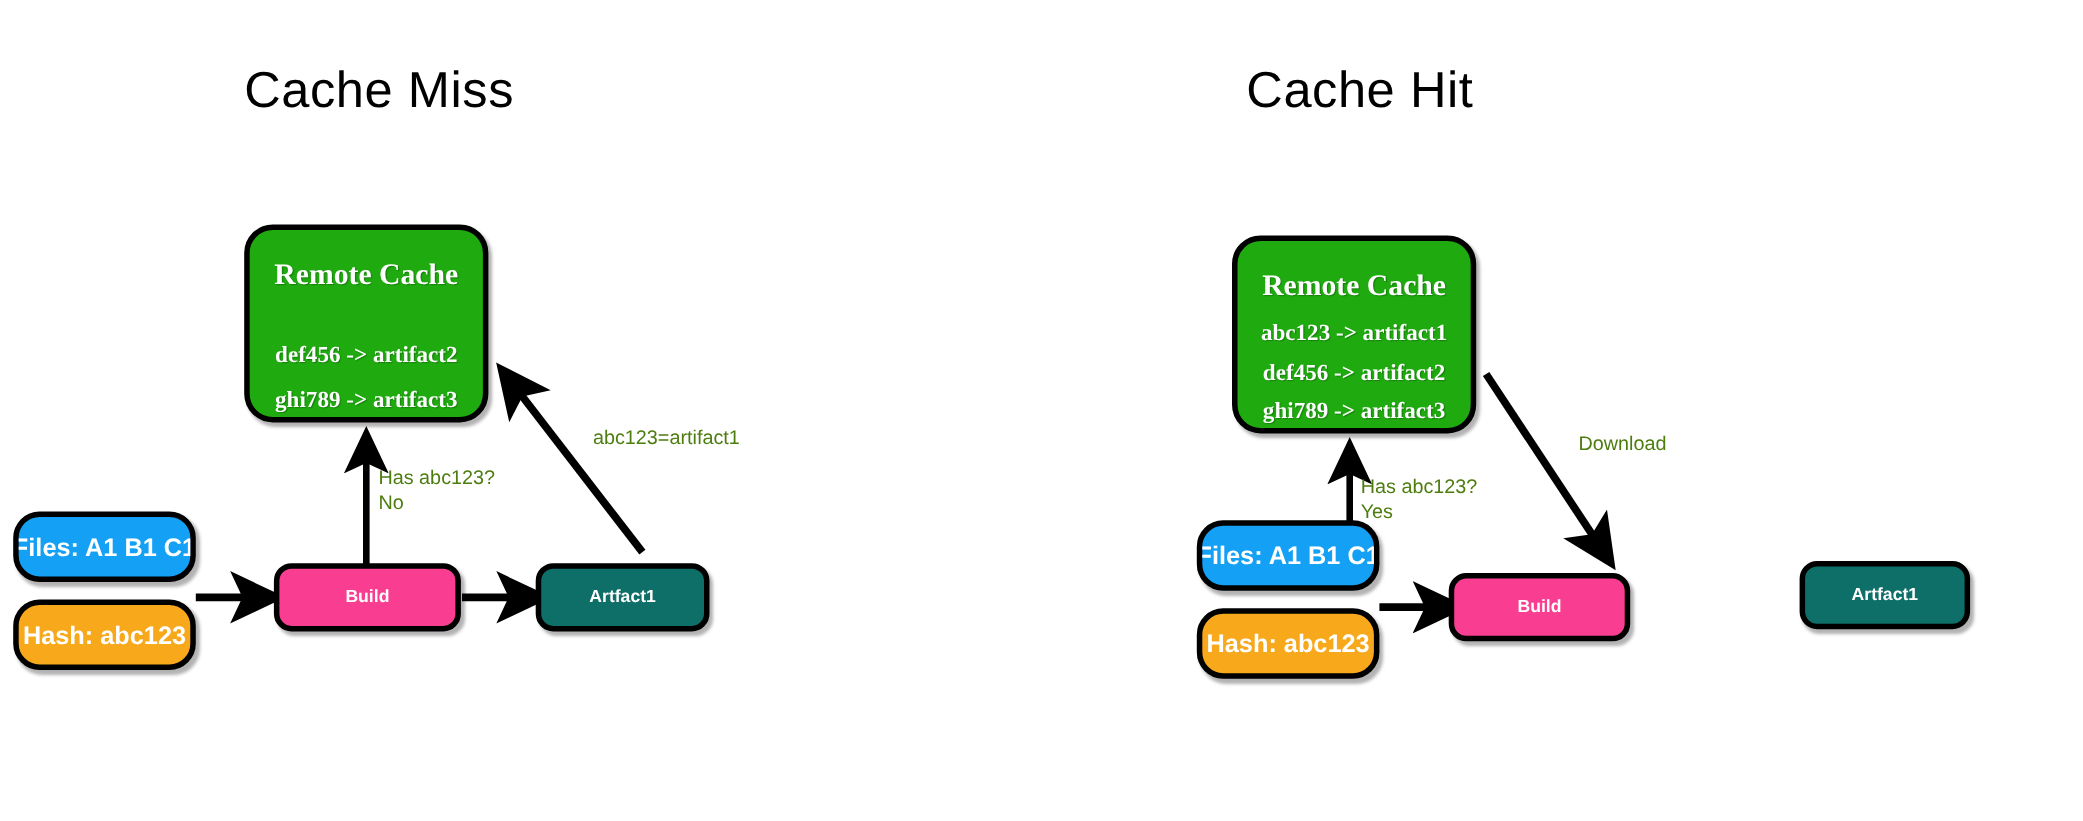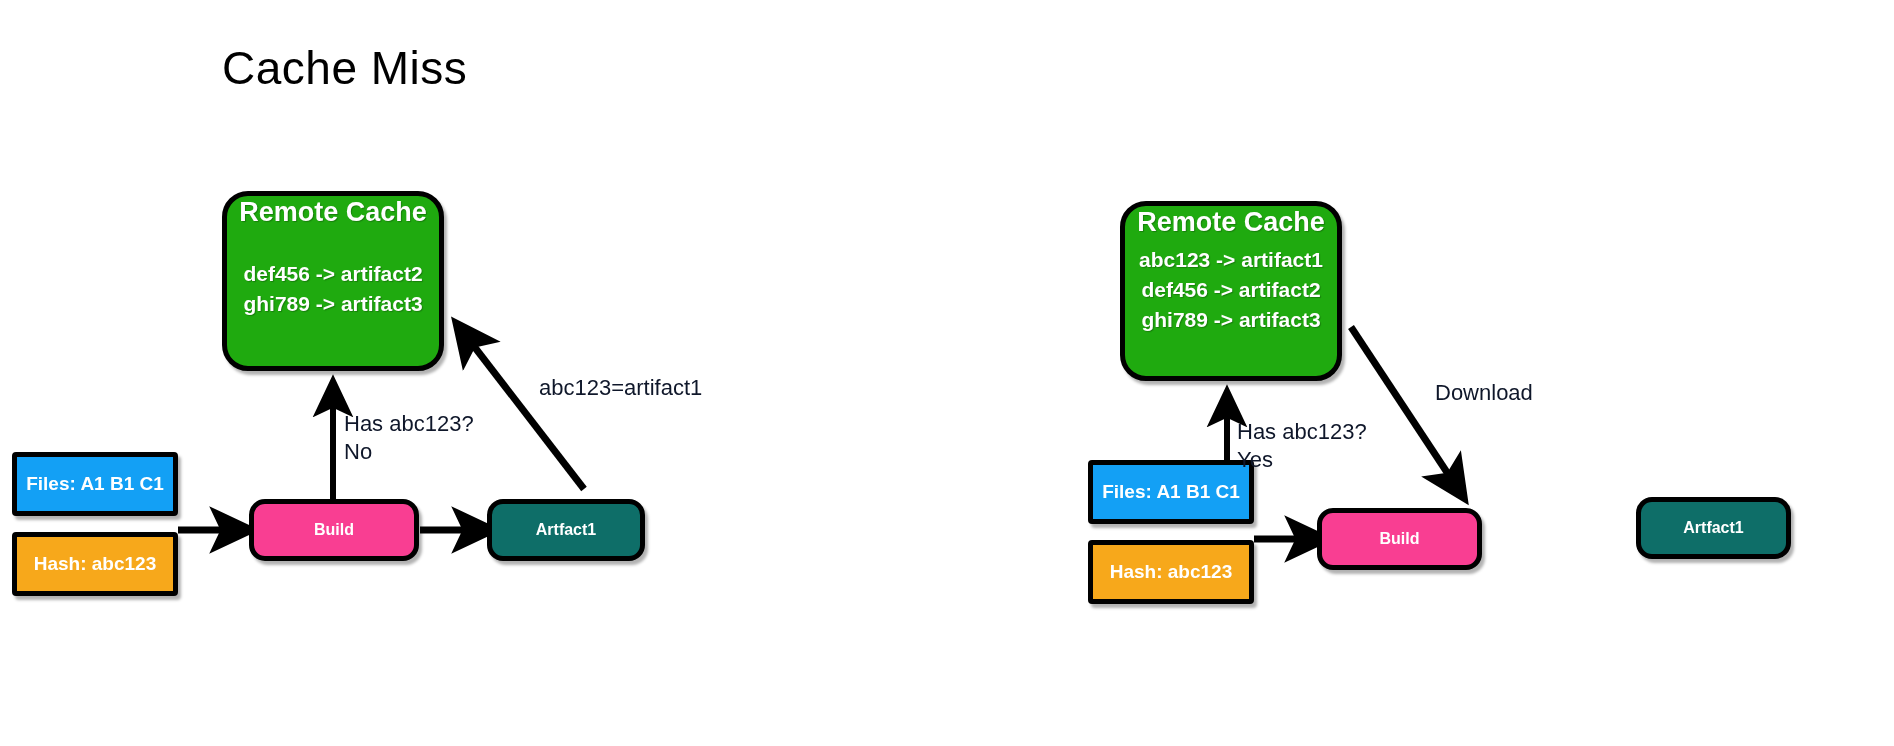--- a/index.html
+++ b/index.html
@@ -14,21 +14,21 @@
   }
   #canvas {
     position: relative;
     width: 1894px;
     height: 746px;
     background: #ffffff;
     overflow: hidden;
   }
   .panel {
     position: absolute;
-    top: 5px;
+    top: 18px;
     height: 726px;
   }
   #panel-cache-miss { left: 0; width: 947px; }
   #panel-cache-hit  { left: 947px; width: 947px; }
 
   .panel-title {
     position: absolute;
     font-family: "Liberation Sans", sans-serif;
     font-size: 46px;
     font-weight: 400;
@@ -53,45 +53,46 @@
     font-family: "Liberation Sans", sans-serif;
     font-weight: bold;
     text-align: center;
     box-shadow: 3px 4px 3px rgba(0,0,0,0.30);
     overflow: hidden;
   }
   .node .line { white-space: nowrap; line-height: 1.22; }
 
   .node.cache {
     border-radius: 26px;
-    justify-content: flex-start;
-    padding-top: 0;
+    justify-content: space-between;
+    padding-top: 24px;
+    font-family: Liberation Serif, serif;
   }
   .node.cache .heading {
     font-size: 27px;
     margin-bottom: 6px;
     text-shadow: 1px 1px 1px rgba(0,0,0,0.25);
   }
   .node.cache .entry {
     font-size: 21px;
     line-height: 1.42;
     text-shadow: 1px 1px 1px rgba(0,0,0,0.25);
     white-space: nowrap;
   }
 
-  .node.small { font-size: 19px; border-radius: 4px; }
+  .node.small { font-size: 23px; border-radius: 24px; }
   .node.medium { font-size: 16px; border-radius: 16px; }
 
   
   .edge-label {
     position: absolute;
     font-family: "Liberation Sans", sans-serif;
-    font-size: 22px;
+    font-size: 18px;
     font-weight: 400;
-    color: #0f172a;
+    color: #4d7c0f;
     line-height: 1.28;
     white-space: pre-line;
   }
 
   
   .arrows {
     position: absolute;
     left: 0; top: 0;
     width: 947px;
     height: 746px;
@@ -146,20 +147,21 @@
     </div>
 
     <div class="edge-label" style="left:344px; top:405px;">Has abc123?
 No</div>
 
     <div class="edge-label" style="left:539px; top:369px;">abc123=artifact1</div>
   </div>
 
   <div class="panel" id="panel-cache-hit">
 
+    <div class="panel-title" id="title-cache-hit">Cache Hit</div>
 
     <svg class="arrows" viewBox="0 0 947 746">
       <defs>
         <marker id="ah-r" markerWidth="8" markerHeight="8" refX="4.4" refY="4" orient="auto" markerUnits="strokeWidth">
           <path d="M0,0.6 L7.2,4 L0,7.4 L1.6,4 Z" fill="#000000"></path>
         </marker>
       </defs>
 
       <line x1="307" y1="534" x2="368" y2="534" stroke="#000000" stroke-width="7" marker-end="url(#ah-r)"></line>
 

